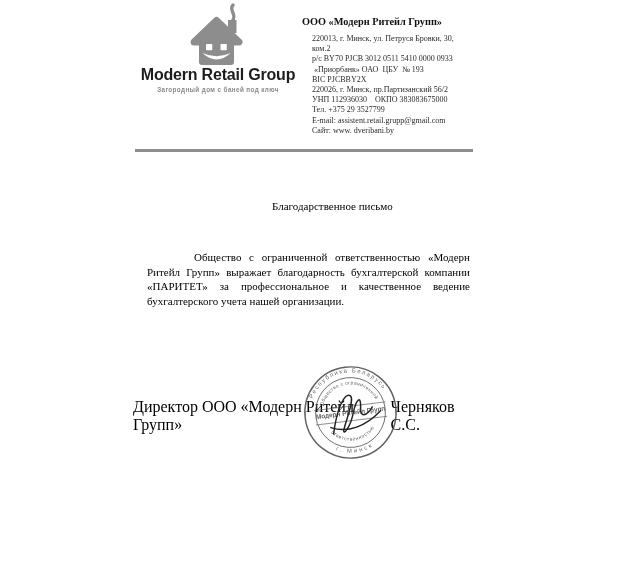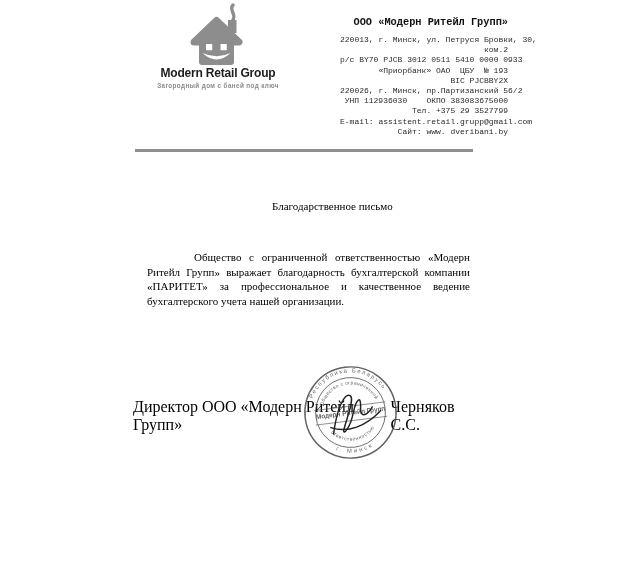--- a/index.html
+++ b/index.html
@@ -4,30 +4,30 @@
 <style>
   html,body{margin:0;padding:0;background:#ffffff;}
   .page{
     position:relative;width:640px;height:575px;background:#ffffff;overflow:hidden;
     font-family:"Liberation Serif",serif;color:#000;
   }
   
   .logo-block{position:absolute;left:133px;top:3px;width:170px;text-align:center;}
   .house-svg{display:block;margin:0 auto;width:66px;height:62px;}
   .logo-name{
-    font-family:"Liberation Sans",sans-serif;font-weight:700;font-size:12px;
+    font-family:"Liberation Sans",sans-serif;font-weight:700;font-size:16px;
     color:#1d1d1d;letter-spacing:-0.2px;margin-top:1px;white-space:nowrap;
   }
   .logo-tagline{
     font-family:"Liberation Sans",sans-serif;font-weight:700;font-size:6.3px;
     color:#8a8a8a;letter-spacing:0.4px;margin-top:2px;white-space:nowrap;
   }
   .company-block{
-    position:absolute;left:330px;top:16px;width:178px;
-    font-family:Liberation Mono, monospace;color:#2b2b2b;text-align:right;
+    position:absolute;left:302px;top:16px;width:178px;
+    font-family:Liberation Serif, serif;color:#2b2b2b;
   }
   .company-title{font-weight:700;font-size:10.3px;color:#101010;margin-bottom:7px;white-space:pre;}
   .company-line{font-size:8px;line-height:10.2px;white-space:pre;margin-left:10px;}
   .divider{position:absolute;left:135px;top:149px;width:338px;height:2.5px;background:#8f8f8f;}
   
   .letter-title{
     position:absolute;left:272px;top:200px;font-weight:400;font-size:11px;
     color:#000;white-space:nowrap;
   }
   .letter-body{

